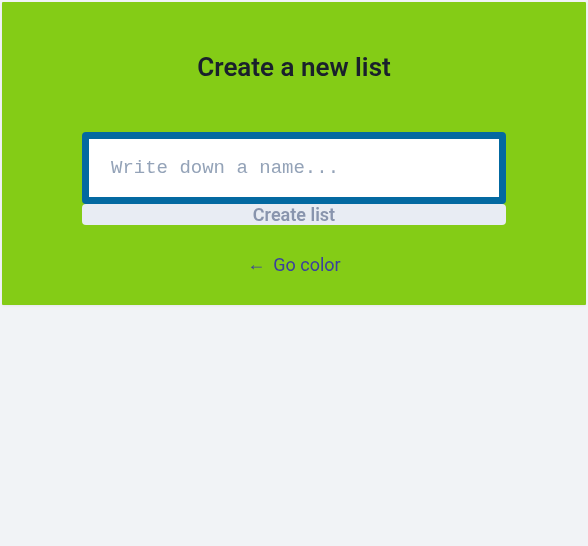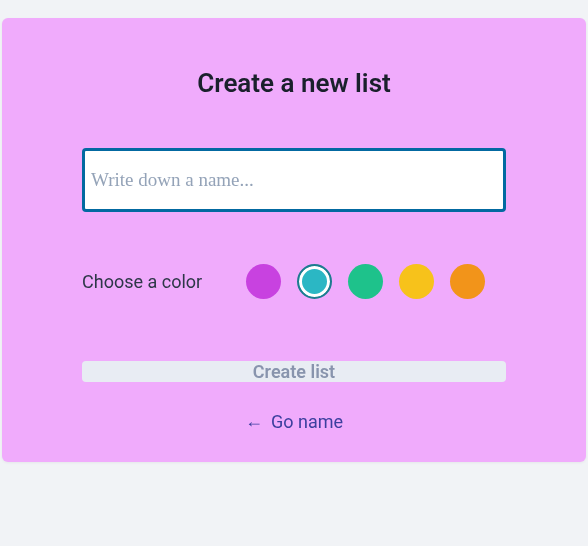--- a/index.html
+++ b/index.html
@@ -10,50 +10,50 @@
     body {
       width: 588px;
       height: 546px;
       background: #f1f3f6;
       font-family: -apple-system, BlinkMacSystemFont, 'Segoe UI', Roboto, sans-serif;
       display: flex;
       align-items: flex-start;
       justify-content: center;
     }
     .modal {
-      background: #f0abfc;
+      background: #84cc16;
       width: 584px;
-      border-radius: 6px;
+      border-radius: 1px;
       padding: 50px 80px 30px 80px;
       box-shadow: 0 1px 3px rgba(0,0,0,0.05);
-      margin-top: 18px;
+      margin-top: 2px;
     }
     .modal-title {
       text-align: center;
       font-size: 26px;
       font-weight: 600;
       color: #1a202c;
       margin-bottom: 50px;
     }
     .field-label {
       font-size: 18px;
       color: #2d3748;
       margin-bottom: 14px;
       display: block;
       font-weight: 400;
     }
     .text-input {
       width: 100%;
-      padding: 18px 6px;
+      padding: 18px 22px;
       font-size: 19px;
       color: #1a202c;
-      border: 3px solid #0369a1;
+      border: 7px solid #0369a1;
       border-radius: 4px;
       outline: none;
-      font-family: Liberation Serif, serif;
+      font-family: Liberation Mono, monospace;
     }
     .text-input::placeholder {
       color: #94a3b8;
     }
     .color-row {
       display: flex;
       align-items: center;
       gap: 18px;
       margin-top: 52px;
       margin-bottom: 62px;
@@ -101,30 +101,20 @@
     }
   </style>
 </head>
 <body>
 
 <div class="modal">
   <h1 class="modal-title">Create a new list</h1>
 
   <input type="text" class="text-input" autofocus="" placeholder="Write down a name..." style="">
 
-  <div class="color-row">
-    <span class="color-label">Choose a color</span>
-    <div id="color-swatches" style="display:flex;gap:16px;">
-        <div class="color-swatch" style="background: rgb(200, 66, 224);"></div>
-        <div class="color-swatch selected" style="background: rgb(43, 183, 196);"></div>
-        <div class="color-swatch" style="background: rgb(30, 194, 139);"></div>
-        <div class="color-swatch" style="background: rgb(247, 194, 27);"></div>
-        <div class="color-swatch" style="background: rgb(242, 148, 26);"></div>
-      </div>
-  </div>
 
   <button class="primary-button">Create list</button>
 
   <a class="back-link">
     <span class="back-arrow">←</span>
-    <span>Go name</span>
+    <span>Go color</span>
   </a>
 </div>
 
 </body></html>

